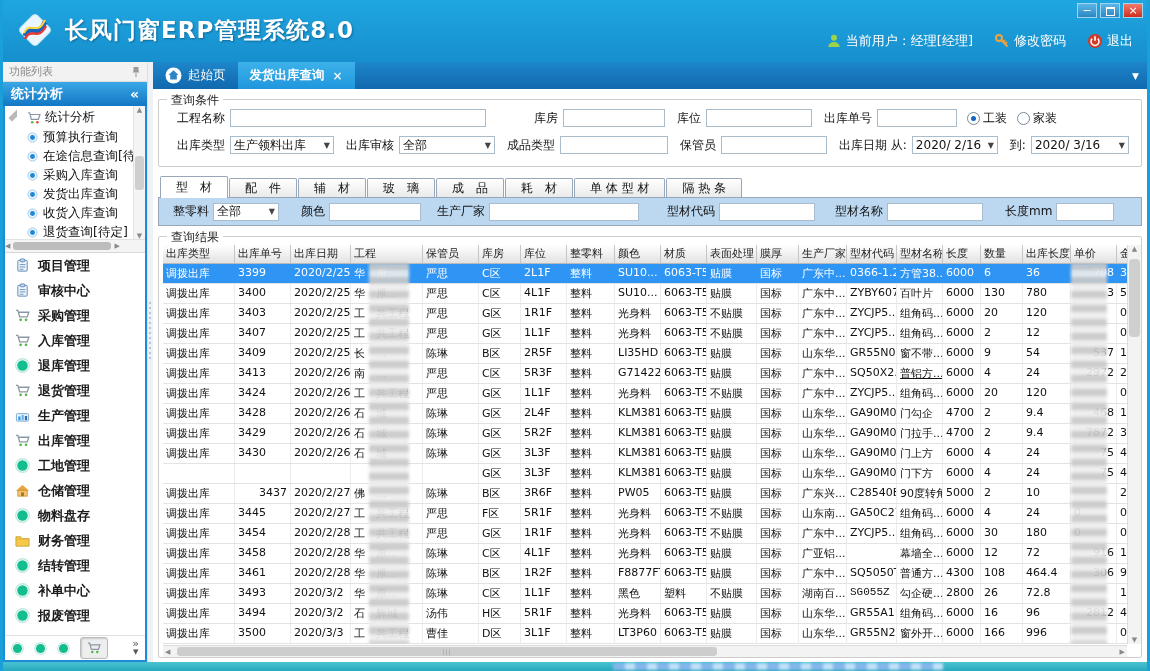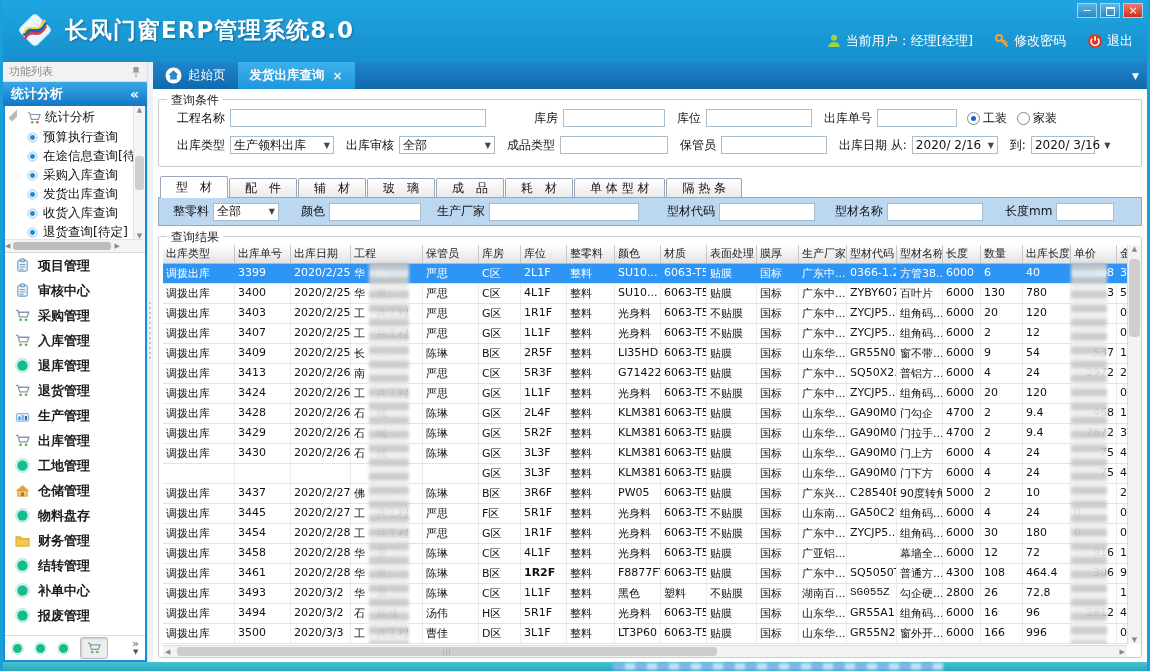--- a/index.html
+++ b/index.html
@@ -502,21 +502,21 @@
             <span class="flabel">成品类型</span>
             <input class="tb" style="width: 108px;">
             <span class="flabel">保管员</span>
             <input class="tb" style="width: 106px;">
             <span class="flabel">出库日期 从:</span>
             <span class="select" style="width:86px">
                 <span>2020/ 2/16</span>
                 <span class="arr">▼</span>
               </span>
             <span class="flabel">到:</span>
-            <span class="select" style="width:64px">
+            <span class="select" style="width:98px">
                 <span>2020/ 3/16</span>
                 <span class="arr">▼</span>
               </span>
           </div>
         </div>
 
         <div class="mat-tabs" id="matTabs">
             <div class="mtab active">型　材</div>
             <div class="mtab">配　件</div>
             <div class="mtab">辅　材</div>
@@ -582,21 +582,21 @@
                   <div class="tcell" style="width: 48px;">整料</div>
                   <div class="tcell" style="width: 46px;">SU10...</div>
                   <div class="tcell" style="width: 46px;">6063-T5</div>
                   <div class="tcell" style="width: 50px;">贴膜</div>
                   <div class="tcell" style="width: 42px;">国标</div>
                   <div class="tcell" style="width: 48px;">广东中...</div>
                   <div class="tcell" style="width: 50px;">0366-1.2</div>
                   <div class="tcell" style="width: 46px;">方管38...</div>
                   <div class="tcell" style="width: 38px;">6000</div>
                   <div class="tcell" style="width: 42px;">6</div>
-                  <div class="tcell" style="width: 48px;">40</div>
+                  <div class="tcell" style="width: 48px;">36</div>
                   <div class="tcell pr" style="width: 46px;">708</div>
                   <div class="tcell" style="width: 40px;">308</div>
                 </div>
                 <div class="trow">
                   <div class="tcell" style="width: 72px;">调拨出库</div>
                   <div class="tcell" style="width: 56px;">3400</div>
                   <div class="tcell" style="width: 60px;">2020/2/25</div>
                   <div class="tcell" style="width: 72px;">华　原...</div>
                   <div class="tcell" style="width: 56px;">严思</div>
                   <div class="tcell" style="width: 42px;">C区</div>
@@ -689,21 +689,21 @@
                   <div class="tcell" style="width: 56px;">严思</div>
                   <div class="tcell" style="width: 42px;">C区</div>
                   <div class="tcell" style="width: 46px;">5R3F</div>
                   <div class="tcell" style="width: 48px;">整料</div>
                   <div class="tcell" style="width: 46px;">G71422</div>
                   <div class="tcell" style="width: 46px;">6063-T5</div>
                   <div class="tcell" style="width: 50px;">贴膜</div>
                   <div class="tcell" style="width: 42px;">国标</div>
                   <div class="tcell" style="width: 48px;">广东中...</div>
                   <div class="tcell" style="width: 50px;">SQ50X2...</div>
-                  <div class="tcell" style="width: 46px;">普铝方...</div>
+                  <div class="tcell" style="width: 46px; text-decoration: underline;">普铝方...</div>
                   <div class="tcell" style="width: 38px;">6000</div>
                   <div class="tcell" style="width: 42px;">4</div>
                   <div class="tcell" style="width: 48px;">24</div>
                   <div class="tcell pr" style="width: 46px;">2972</div>
                   <div class="tcell" style="width: 40px;">241</div>
                 </div>
                 <div class="trow">
                   <div class="tcell" style="width: 72px;">调拨出库</div>
                   <div class="tcell" style="width: 56px;">3424</div>
                   <div class="tcell" style="width: 60px;">2020/2/26</div>
@@ -808,21 +808,21 @@
                   <div class="tcell" style="width: 50px;">GA90M09.</div>
                   <div class="tcell" style="width: 46px;">门下方</div>
                   <div class="tcell" style="width: 38px;">6000</div>
                   <div class="tcell" style="width: 42px;">4</div>
                   <div class="tcell" style="width: 48px;">24</div>
                   <div class="tcell pr" style="width: 46px;">75</div>
                   <div class="tcell" style="width: 40px;">423</div>
                 </div>
                 <div class="trow">
                   <div class="tcell" style="width: 72px;">调拨出库</div>
-                  <div class="tcell" style="width: 56px;">3437</div>
+                  <div class="tcell" style="width: 56px; text-align: right;">3437</div>
                   <div class="tcell" style="width: 60px;">2020/2/27</div>
                   <div class="tcell" style="width: 72px;">佛　...</div>
                   <div class="tcell" style="width: 56px;">陈琳</div>
                   <div class="tcell" style="width: 42px;">B区</div>
                   <div class="tcell" style="width: 46px;">3R6F</div>
                   <div class="tcell" style="width: 48px;">整料</div>
                   <div class="tcell" style="width: 46px;">PW05</div>
                   <div class="tcell" style="width: 46px;">6063-T5</div>
                   <div class="tcell" style="width: 50px;">贴膜</div>
                   <div class="tcell" style="width: 42px;">国标</div>
@@ -901,21 +901,21 @@
                   <div class="tcell pr" style="width: 46px;">916</div>
                   <div class="tcell" style="width: 40px;">123</div>
                 </div>
                 <div class="trow">
                   <div class="tcell" style="width: 72px;">调拨出库</div>
                   <div class="tcell" style="width: 56px;">3461</div>
                   <div class="tcell" style="width: 60px;">2020/2/28</div>
                   <div class="tcell" style="width: 72px;">华　原...</div>
                   <div class="tcell" style="width: 56px;">陈琳</div>
                   <div class="tcell" style="width: 42px;">B区</div>
-                  <div class="tcell" style="width: 46px; font-weight: bold;">1R2F</div>
+                  <div class="tcell" style="width: 46px;">1R2F</div>
                   <div class="tcell" style="width: 48px;">整料</div>
                   <div class="tcell" style="width: 46px;">F8877FT</div>
                   <div class="tcell" style="width: 46px;">6063-T5</div>
                   <div class="tcell" style="width: 50px;">贴膜</div>
                   <div class="tcell" style="width: 42px;">国标</div>
                   <div class="tcell" style="width: 48px;">广东中...</div>
                   <div class="tcell" style="width: 50px;">SQ5050T20</div>
                   <div class="tcell" style="width: 46px;">普通方...</div>
                   <div class="tcell" style="width: 38px;">4300</div>
                   <div class="tcell" style="width: 42px;">108</div>

